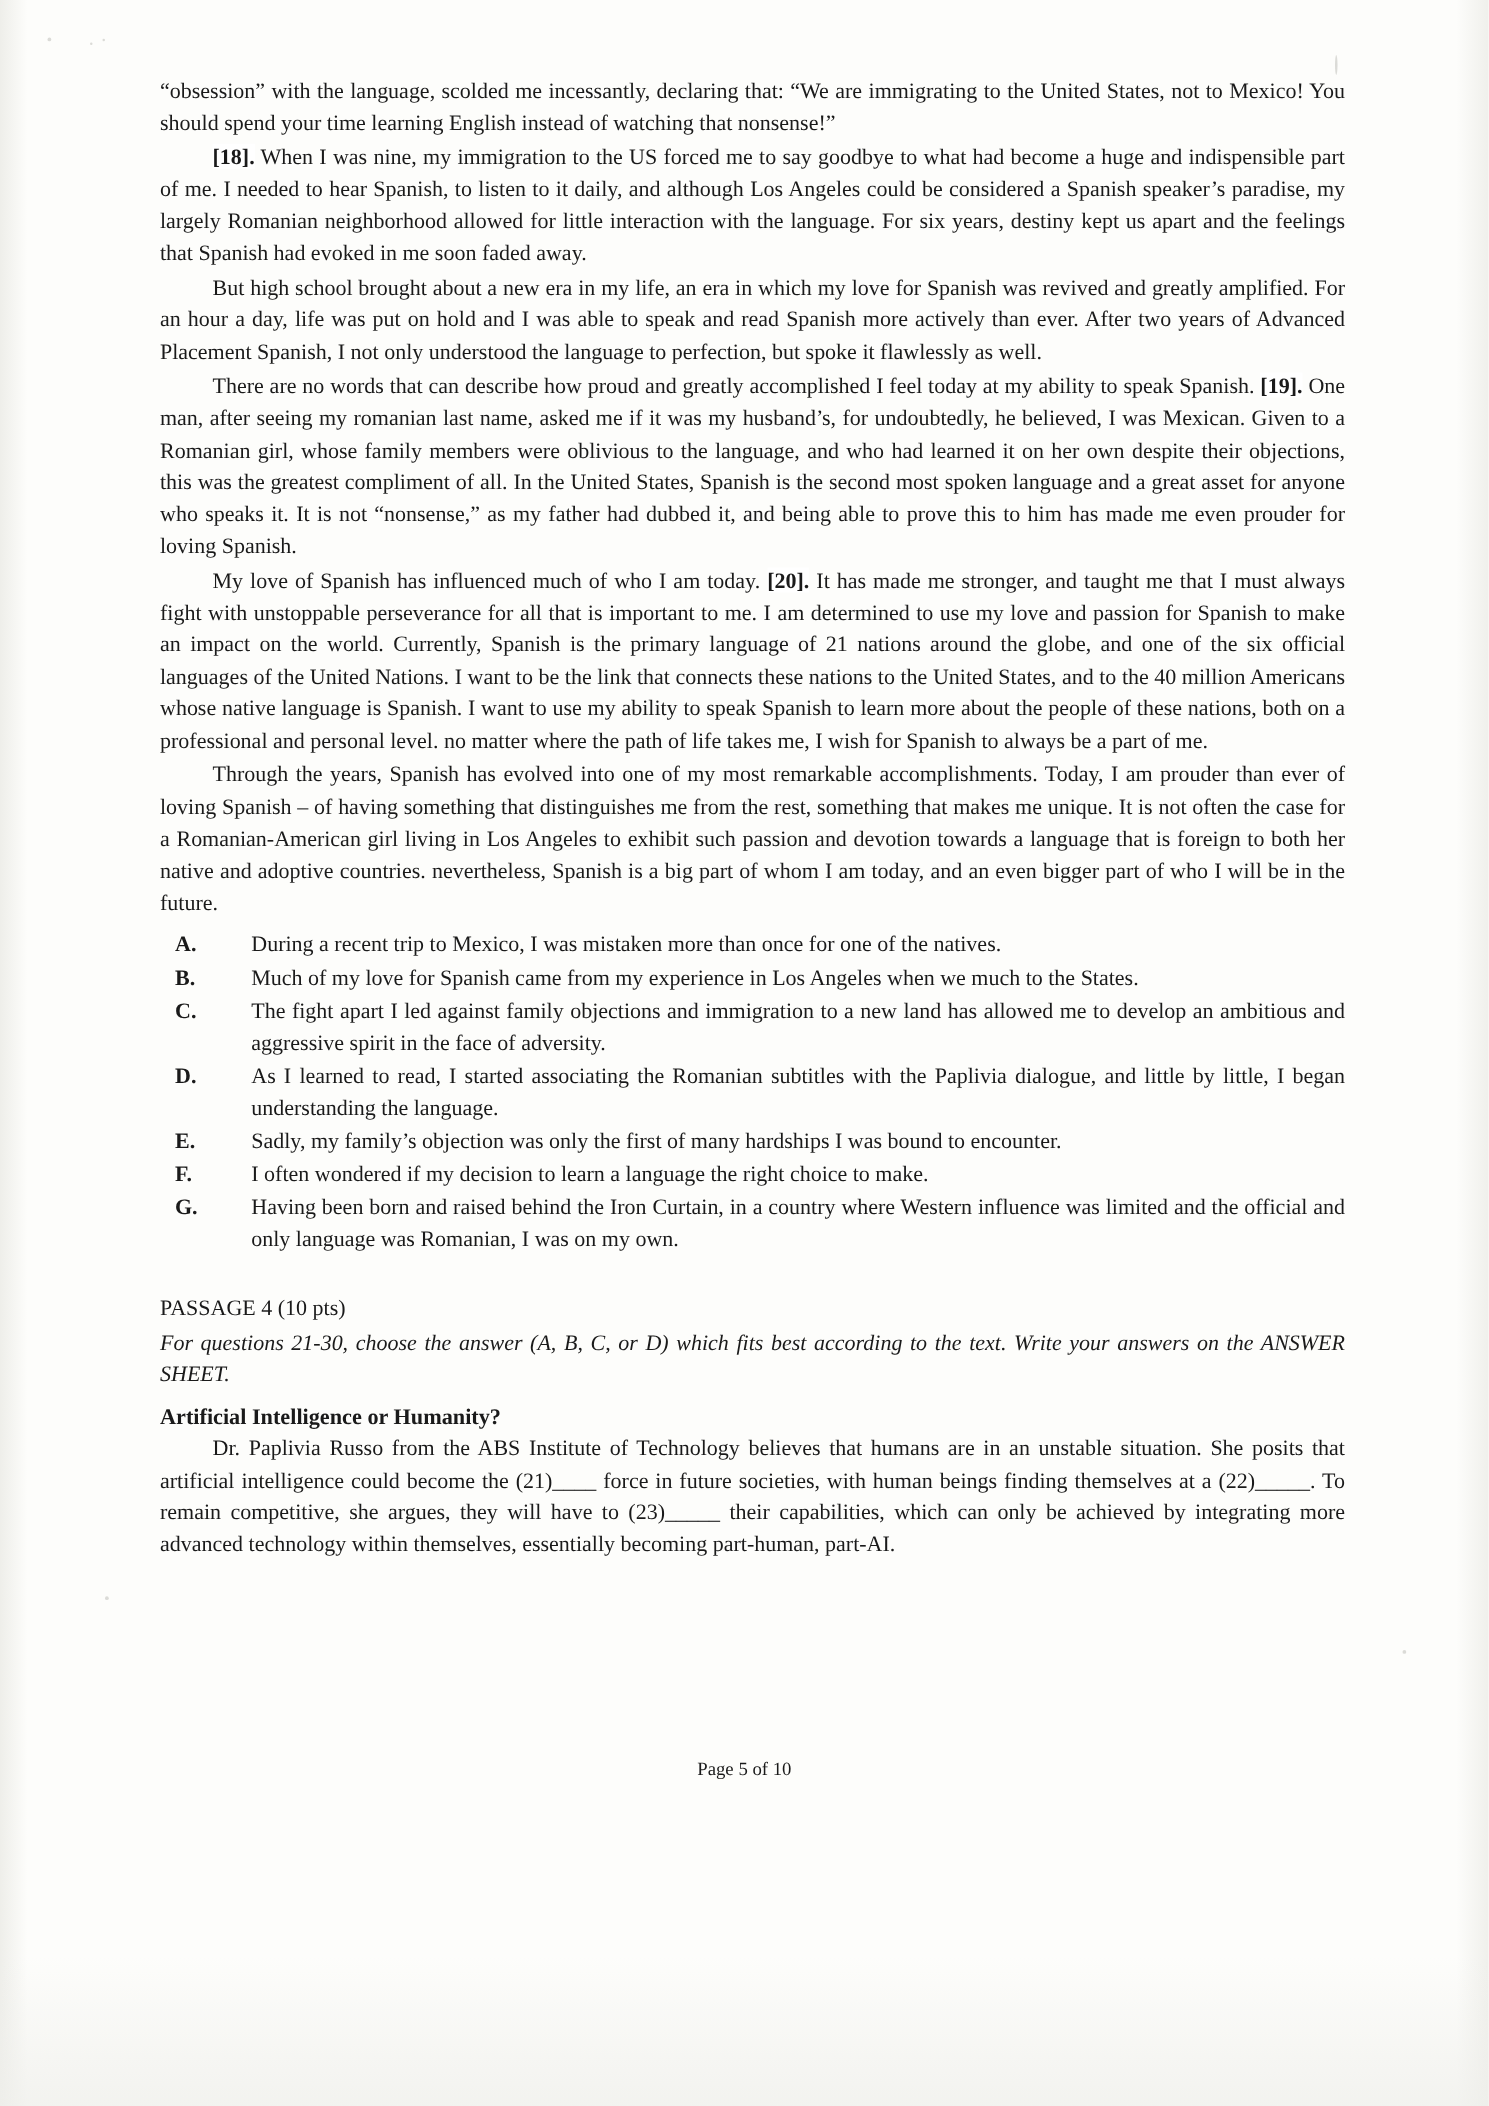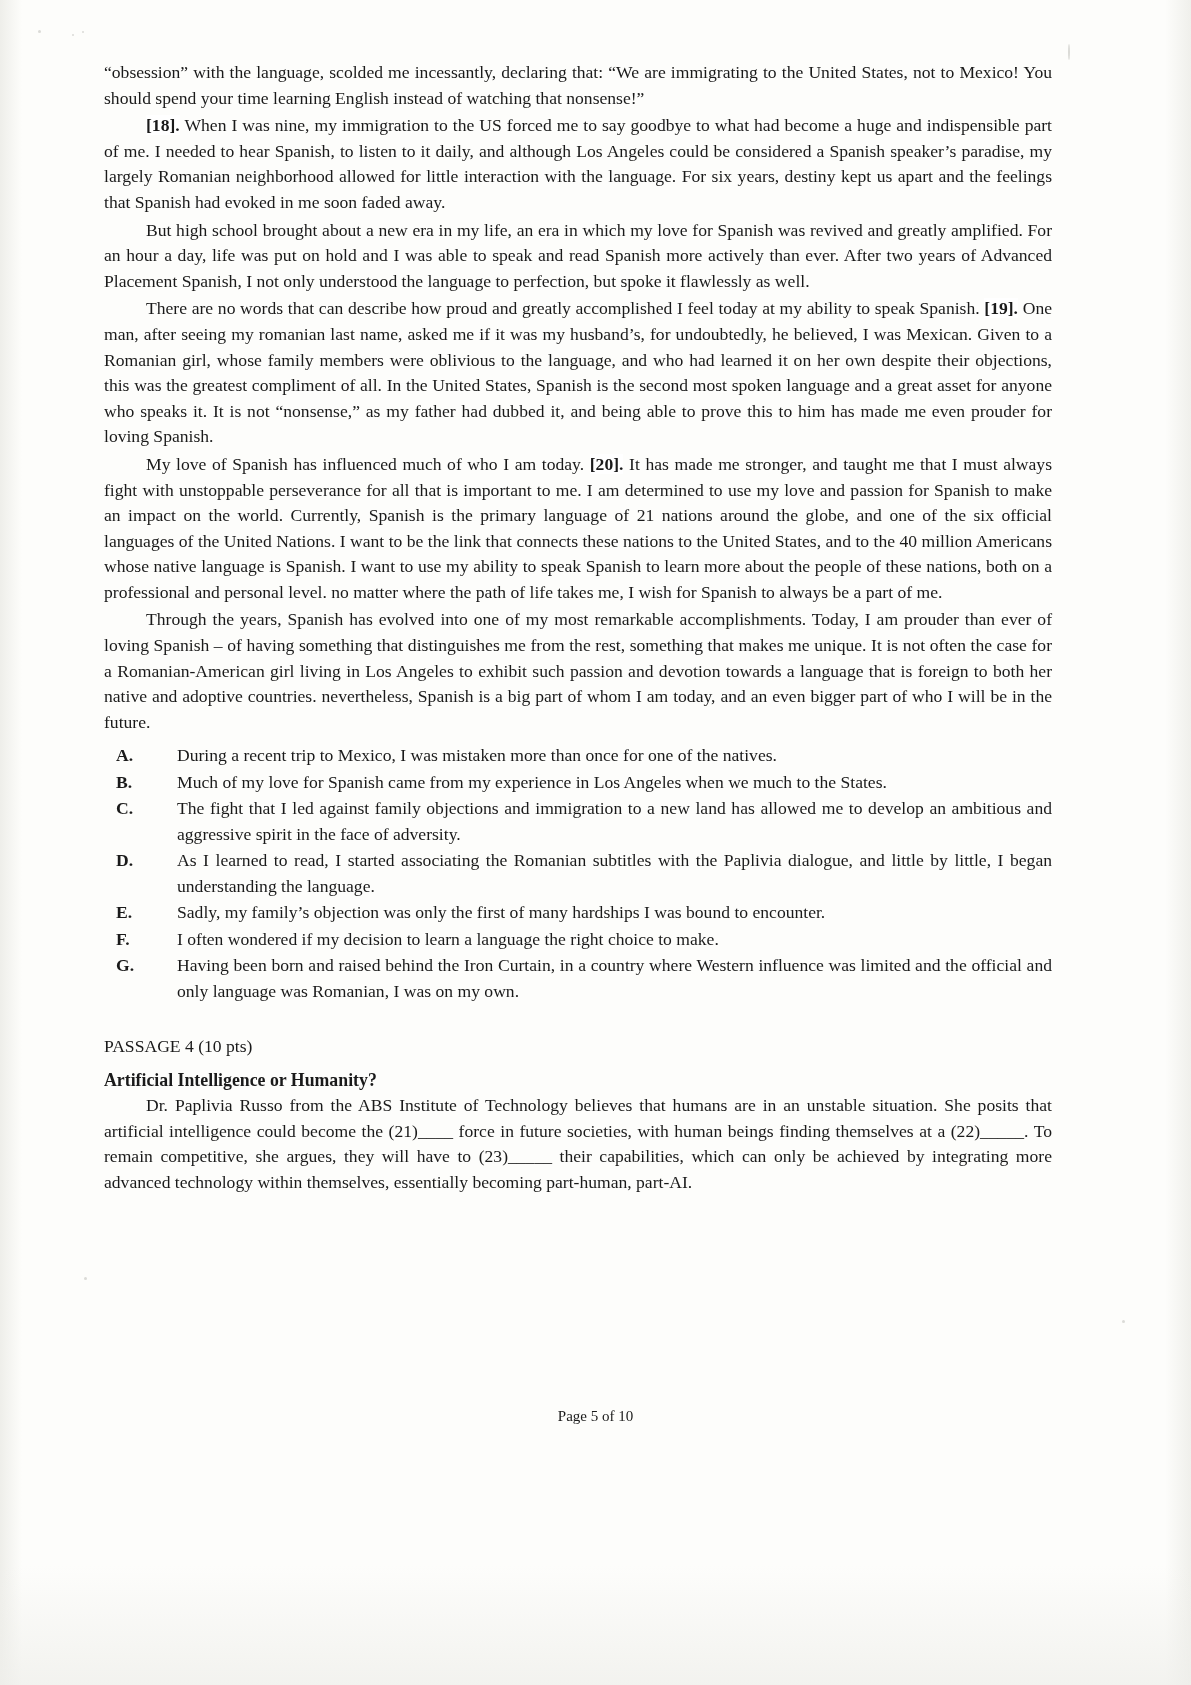--- a/index.html
+++ b/index.html
@@ -46,21 +46,21 @@
   }
   .speck {
     position: absolute;
     background: #bfbfb9;
     border-radius: 50%;
     opacity: .55;
   }
   .content {
     position: absolute;
     top: 60px;
-    left: 104px;
+    left: 128px;
     width: 948px;
   }
   p {
     margin: 0 0 2px 0;
     font-size: 17.6px;
     line-height: 1.455;
     text-align: justify;
     text-justify: inter-word;
   }
   p.indent {
@@ -154,41 +154,42 @@
       <div class="choice">
         <div class="choice-letter">A.</div>
         <div class="choice-text">During a recent trip to Mexico, I was mistaken more than once for one of the natives.</div>
       </div>
       <div class="choice">
         <div class="choice-letter">B.</div>
         <div class="choice-text">Much of my love for Spanish came from my experience in Los Angeles when we much to the States.</div>
       </div>
       <div class="choice">
         <div class="choice-letter">C.</div>
-        <div class="choice-text">The fight that I led against family objections and immigration to a new land has allowed me to develop an ambitious and aggressive spirit in the face of adversity.</div>
+        <div class="choice-text">The fight apart I led against family objections and immigration to a new land has allowed me to develop an ambitious and aggressive spirit in the face of adversity.</div>
       </div>
       <div class="choice">
         <div class="choice-letter">D.</div>
         <div class="choice-text">As I learned to read, I started associating the Romanian subtitles with the Paplivia dialogue, and little by little, I began understanding the language.</div>
       </div>
       <div class="choice">
         <div class="choice-letter">E.</div>
         <div class="choice-text">Sadly, my family’s objection was only the first of many hardships I was bound to encounter.</div>
       </div>
       <div class="choice">
         <div class="choice-letter">F.</div>
         <div class="choice-text">I often wondered if my decision to learn a language the right choice to make.</div>
       </div>
       <div class="choice">
         <div class="choice-letter">G.</div>
         <div class="choice-text">Having been born and raised behind the Iron Curtain, in a country where Western influence was limited and the official and only language was Romanian, I was on my own.</div>
       </div>
     </div>
 
     <div class="passage-head">PASSAGE 4 (10 pts)</div>
+    <div class="instructions">For questions 21-30, choose the answer (A, B, C, or D) which fits best according to the text. Write your answers on the ANSWER SHEET.</div>
     <div class="article-title">Artificial Intelligence or Humanity?</div>
 
     <p class="indent"><span>Dr. Paplivia Russo from the ABS Institute of Technology believes that humans are in an unstable situation. She posits that artificial intelligence could become the (21)</span>____<span> force in future societies, with human beings finding themselves at a (22)</span>_____<span>. To remain competitive, she argues, they will have to (23)</span>_____<span> their capabilities, which can only be achieved by integrating more advanced technology within themselves, essentially becoming part-human, part-AI.</span></p>
 
   </div>
 
   <div class="footer">Page 5 of 10</div>
 
 </div>
 

